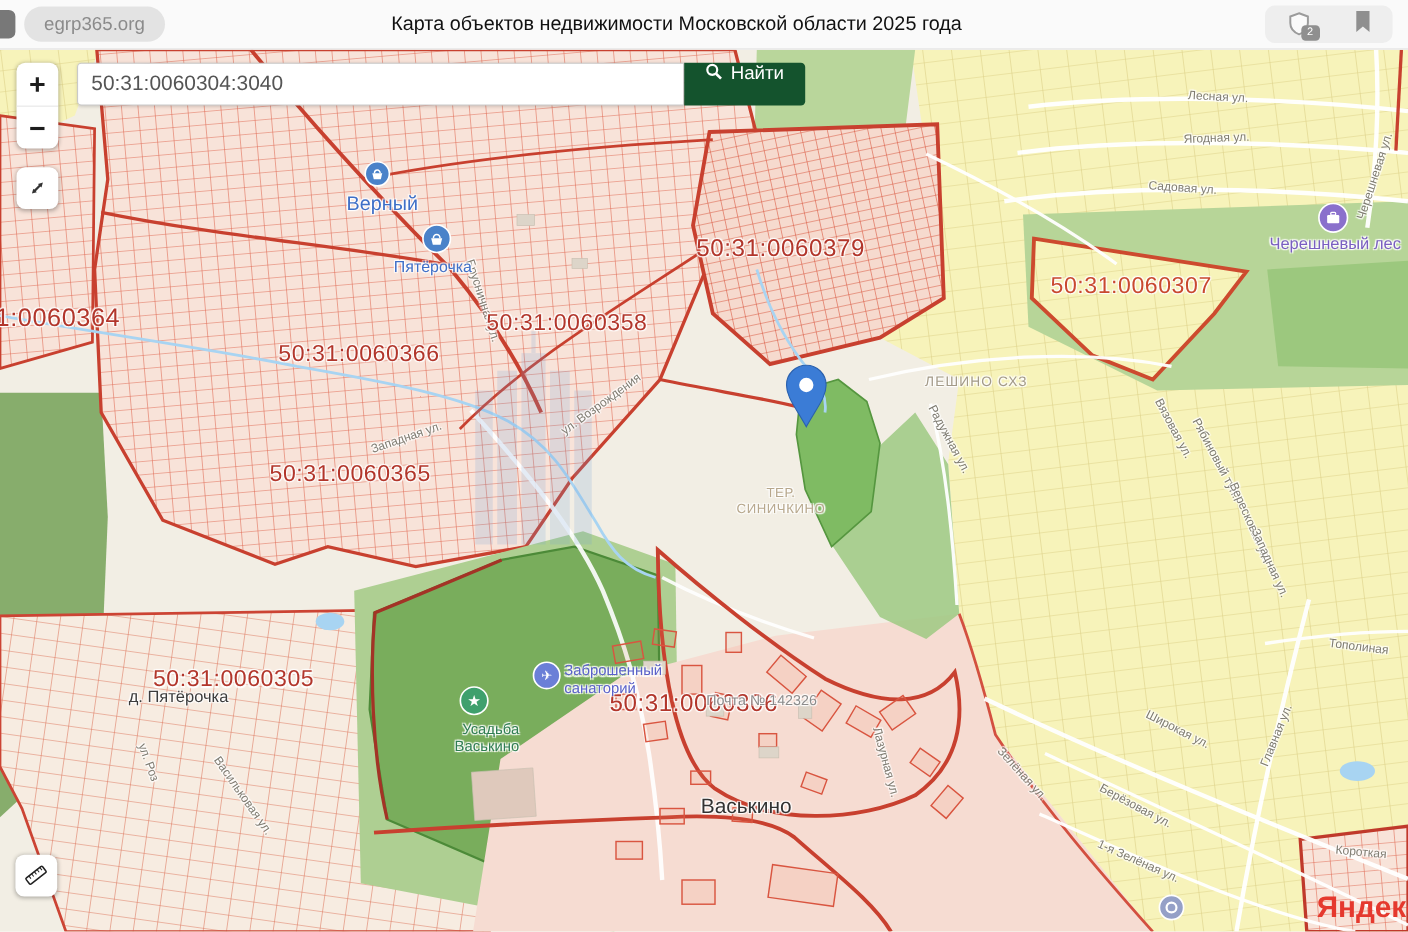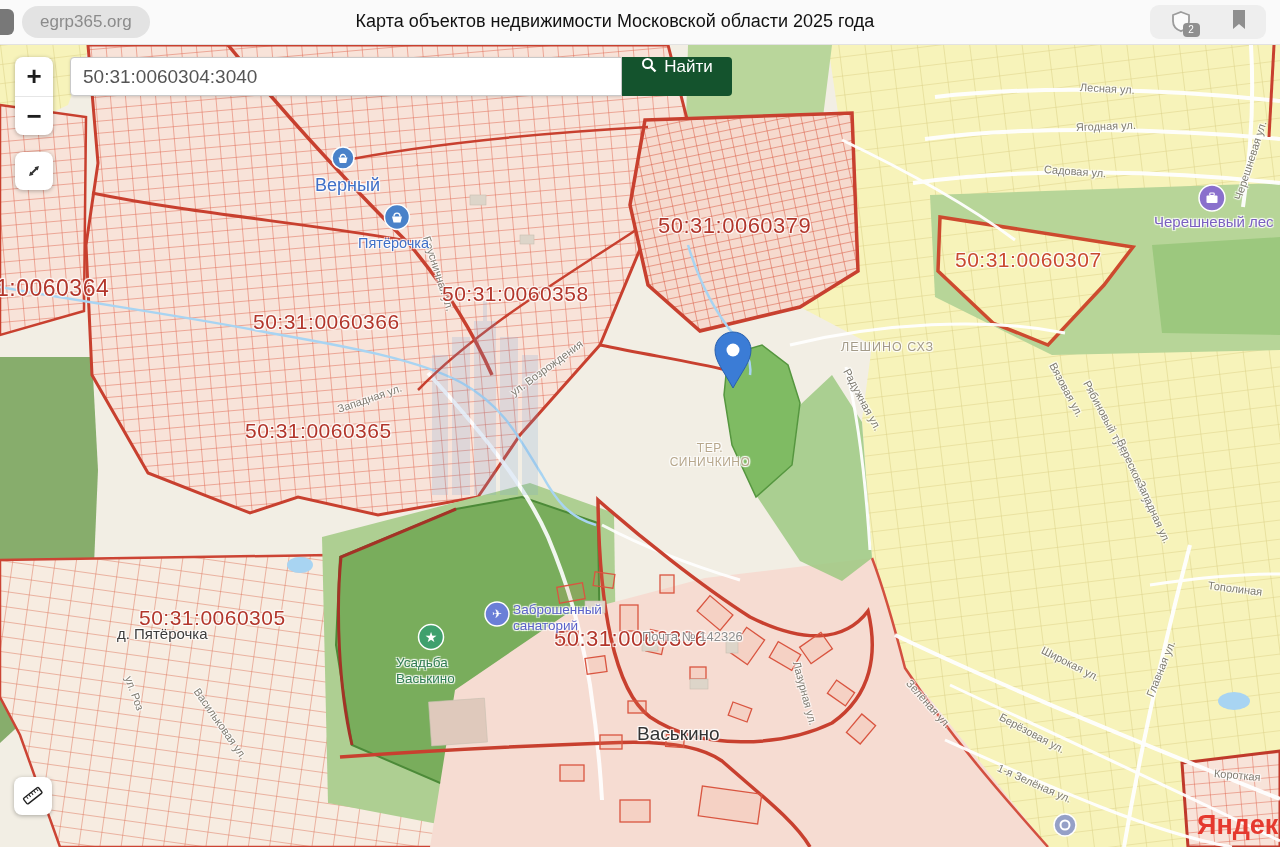--- a/index.html
+++ b/index.html
@@ -228,37 +228,37 @@
     <g>
       <path d="M733,343 c-10,-18 -18,-27 -18,-38 a18,18 0 1 1 36,0 c0,11 -8,20 -18,38 z" fill="#3b7cd6" stroke="#2a60ad" stroke-width="1"></path>
       <circle cx="733" cy="305" r="6.5" fill="#fff"></circle>
     </g>
   </svg>
 
 
   <div class="lbl cad" style="left:-4px;top:230px;font-size:23px;">1:0060364</div>
   <div class="lbl cad" style="left:253px;top:264px;font-size:21px;">50:31:0060366</div>
   <div class="lbl cad" style="left:442px;top:236px;font-size:21px;">50:31:0060358</div>
-  <div class="lbl cad" style="left:658px;top:168px;font-size:22px;">50:31:0060379</div>
+  <div class="lbl cad" style="left:633px;top:168px;font-size:22px;">50:31:0060379</div>
   <div class="lbl cad" style="left:955px;top:202px;font-size:21px;color:#c94a2f;">50:31:0060307</div>
   <div class="lbl cad" style="left:245px;top:373px;font-size:21px;">50:31:0060365</div>
   <div class="lbl cad" style="left:139px;top:560px;font-size:21px;">50:31:0060305</div>
   <div class="lbl cad" style="left:554px;top:581px;font-size:22px;">50:31:0060306</div>
 
   <div class="lbl" style="left:117px;top:580px;font-size:15px;color:#3c3c3c;">д. Пятёрочка</div>
   <div class="lbl" style="left:637px;top:678px;font-size:19px;font-weight:500;color:#333;">Васькино</div>
   <div class="lbl" style="left:642px;top:584px;font-size:13px;color:#8c8c8c;">Почта № 142326</div>
   <div class="lbl" style="left:841px;top:295px;font-size:12.5px;color:#a39a88;letter-spacing:1px;">ЛЕШИНО СХЗ</div>
   <div class="lbl" style="left:664px;top:396px;width:92px;text-align:center;font-size:12px;color:#b7a78c;letter-spacing:.5px;">ТЕР.
 СИНИЧКИНО</div>
 
   <div class="lbl poi" style="left:315px;top:130px;font-size:18px;color:#3f6fc7;">Верный</div>
   <div class="lbl poi" style="left:358px;top:190px;font-size:14.5px;color:#3f6fc7;">Пятёрочка</div>
   <div class="lbl poi" style="left:1154px;top:168px;font-size:15px;color:#7a5fc0;">Черешневый лес</div>
-  <div class="lbl poi" style="left:396px;top:610px;width:76px;text-align:left;font-size:13.5px;color:#2f7d52;">Усадьба
+  <div class="lbl poi" style="left:396px;top:610px;width:76px;text-align:right;font-size:13.5px;color:#2f7d52;">Усадьба
 Васькино</div>
   <div class="lbl poi" style="left:513px;top:557px;font-size:13.5px;color:#5a61c9;">Заброшенный
 санаторий</div>
 
   <div class="lbl street" style="left:1080px;top:36px;transform:rotate(3deg);">Лесная ул.</div>
   <div class="lbl street" style="left:1076px;top:76px;transform:rotate(-2deg);">Ягодная ул.</div>
   <div class="lbl street" style="left:1044px;top:118px;transform:rotate(4deg);">Садовая ул.</div>
   <div class="lbl street" style="left:1238px;top:148px;transform:rotate(-72deg);">Черешневая ул.</div>
   <div class="lbl street" style="left:512px;top:342px;transform:rotate(-36deg);">ул. Возрождения</div>
   <div class="lbl street" style="left:338px;top:358px;transform:rotate(-19deg);">Западная ул.</div>

